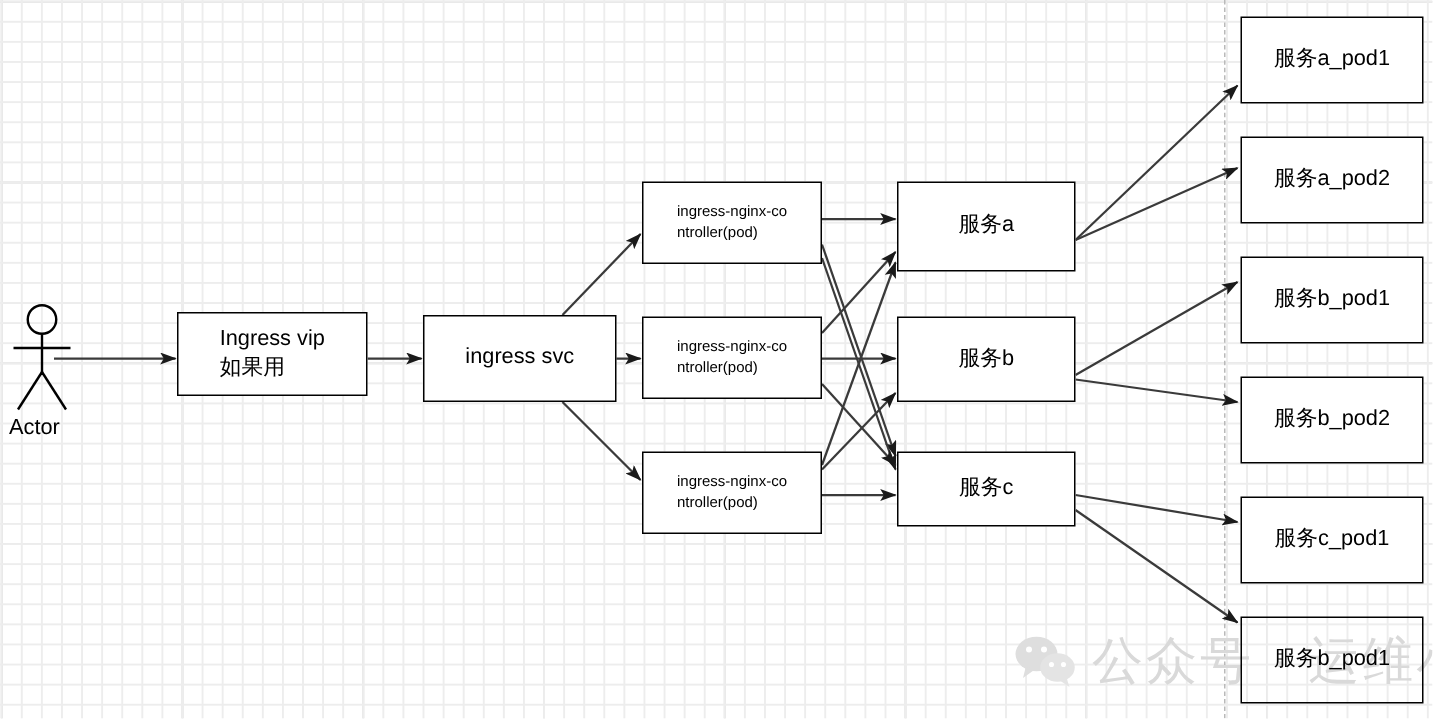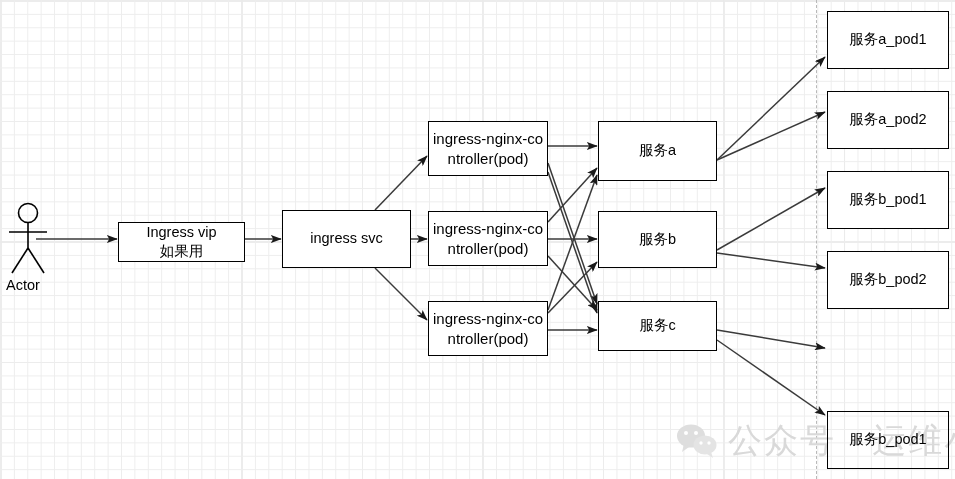--- a/index.html
+++ b/index.html
@@ -27,28 +27,28 @@
     font-family: "Liberation Sans", "DejaVu Sans", sans-serif;
   }
   .node {
     position: absolute;
     box-sizing: border-box;
     border: 1.6px solid #000000;
     background: #ffffff;
     display: flex;
     align-items: center;
     justify-content: center;
-    text-align: center;
+    text-align: left;
     color: #000000;
     font-size: 14.5px;
     line-height: 1.32;
     letter-spacing: 0px;
     z-index: 3;
   }
-  .node.small { font-size: 15px; }
+  .node.small { font-size: 10px; }
   .edges {
     position: absolute;
     left: 0;
     top: 0;
     width: 955px;
     height: 479px;
     z-index: 2;
   }
   .actor-wrap {
     position: absolute;
@@ -146,21 +146,21 @@
     <svg width="58" height="76" viewBox="0 0 58 76">
       <circle cx="22" cy="11" r="9.5" fill="none" stroke="#000" stroke-width="1.6"></circle>
       <line x1="22" y1="21" x2="22" y2="48" stroke="#000" stroke-width="1.6"></line>
       <line x1="3" y1="30" x2="41" y2="30" stroke="#000" stroke-width="1.6"></line>
       <line x1="22" y1="46" x2="6" y2="71" stroke="#000" stroke-width="1.6"></line>
       <line x1="22" y1="46" x2="38" y2="71" stroke="#000" stroke-width="1.6"></line>
     </svg>
   </div>
   <div class="actor-label" style="left:6px; top:277px;">Actor</div>
 
-  <div class="node" style="left:118px; top:222px; width:127px; height:40px;">
+  <div class="node" style="left:118px; top:208px; width:127px; height:56px;">
     <div>
       <div>Ingress vip</div>
       <div>如果用</div>
     </div>
   </div>
 
   <div class="node" style="left:282px; top:210px; width:129px; height:58px;">
     <div>ingress svc</div>
   </div>
 
@@ -198,17 +198,20 @@
   </div>
   <div class="node" style="left:827px; top:91px; width:122px; height:58px;">
     <div>服务a_pod2</div>
   </div>
   <div class="node" style="left:827px; top:171px; width:122px; height:58px;">
     <div>服务b_pod1</div>
   </div>
   <div class="node" style="left:827px; top:251px; width:122px; height:58px;">
     <div>服务b_pod2</div>
   </div>
+  <div class="node" style="left:827px; top:331px; width:122px; height:58px;">
+    <div>服务c_pod1</div>
+  </div>
   <div class="node" style="left:827px; top:411px; width:122px; height:58px; background:transparent;">
     <div>服务b_pod1</div>
   </div>
 
 </div>
 
 </body></html>

